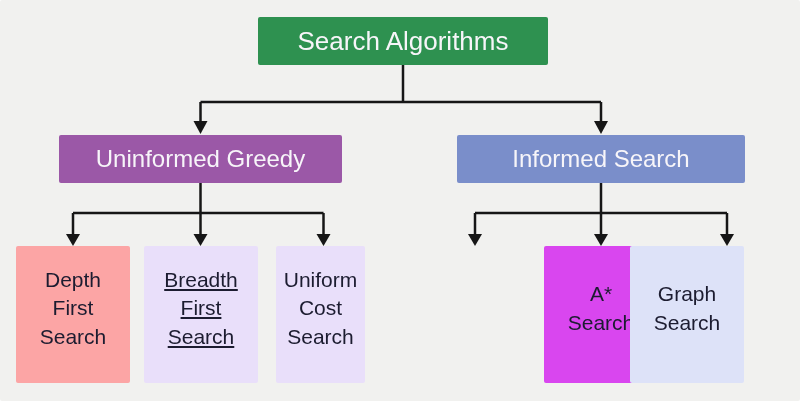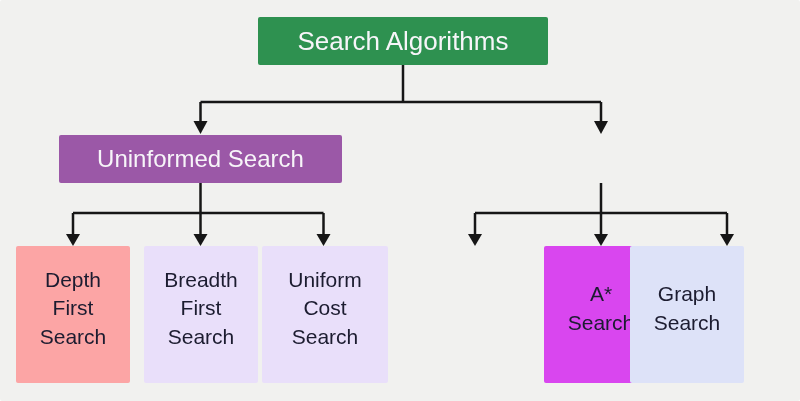--- a/index.html
+++ b/index.html
@@ -48,22 +48,22 @@
   .lvl3 {
     top: 246px;
     width: 114px;
     height: 137px;
     color: #1c1c30;
     font-size: 21px;
     line-height: 1.34;
     padding: 0 13px 12px 13px;
   }
   .lvl3.b1 { left: 16px;  }
-  .lvl3.b2 { left: 144px; }
-  .lvl3.b3 { left: 262px; width: 126px; }
+  .lvl3.b2 { left: 144px; text-decoration: underline; }
+  .lvl3.b3 { left: 276px; width: 89px; }
   .lvl3.b4 { left: 418px; }
   .lvl3.b5 { left: 544px; }
   .lvl3.b6 { left: 630px; }
 </style>
 </head>
 <body>
 
 <div class="canvas" style="background: rgb(241, 241, 239);">
 
   <svg class="connectors" viewBox="0 0 800 401" xmlns="http://www.w3.org/2000/svg">
@@ -96,23 +96,26 @@
       <polygon points="594,234 608,234 601,246"></polygon>
       <polygon points="720,234 734,234 727,246"></polygon>
     </g>
   </svg>
 
   <div class="node lvl1" style="background: rgb(46, 145, 80);">
     <span>Search Algorithms</span>
   </div>
 
   <div class="node lvl2 uninformed" style="background: rgb(155, 88, 167);">
-    <span>Uninformed Search</span>
+    <span>Uninformed Greedy</span>
   </div>
 
+  <div class="node lvl2 informed" style="background: rgb(122, 142, 202);">
+    <span>Informed Search</span>
+  </div>
 
   <div class="node lvl3 b1" style="background: #fca5a5;">
     <span>Depth First Search</span>
   </div>
 
   <div class="node lvl3 b2" style="background: rgb(233, 223, 250);">
     <span>Breadth First Search</span>
   </div>
 
   <div class="node lvl3 b3" style="background: rgb(233, 223, 250);">

